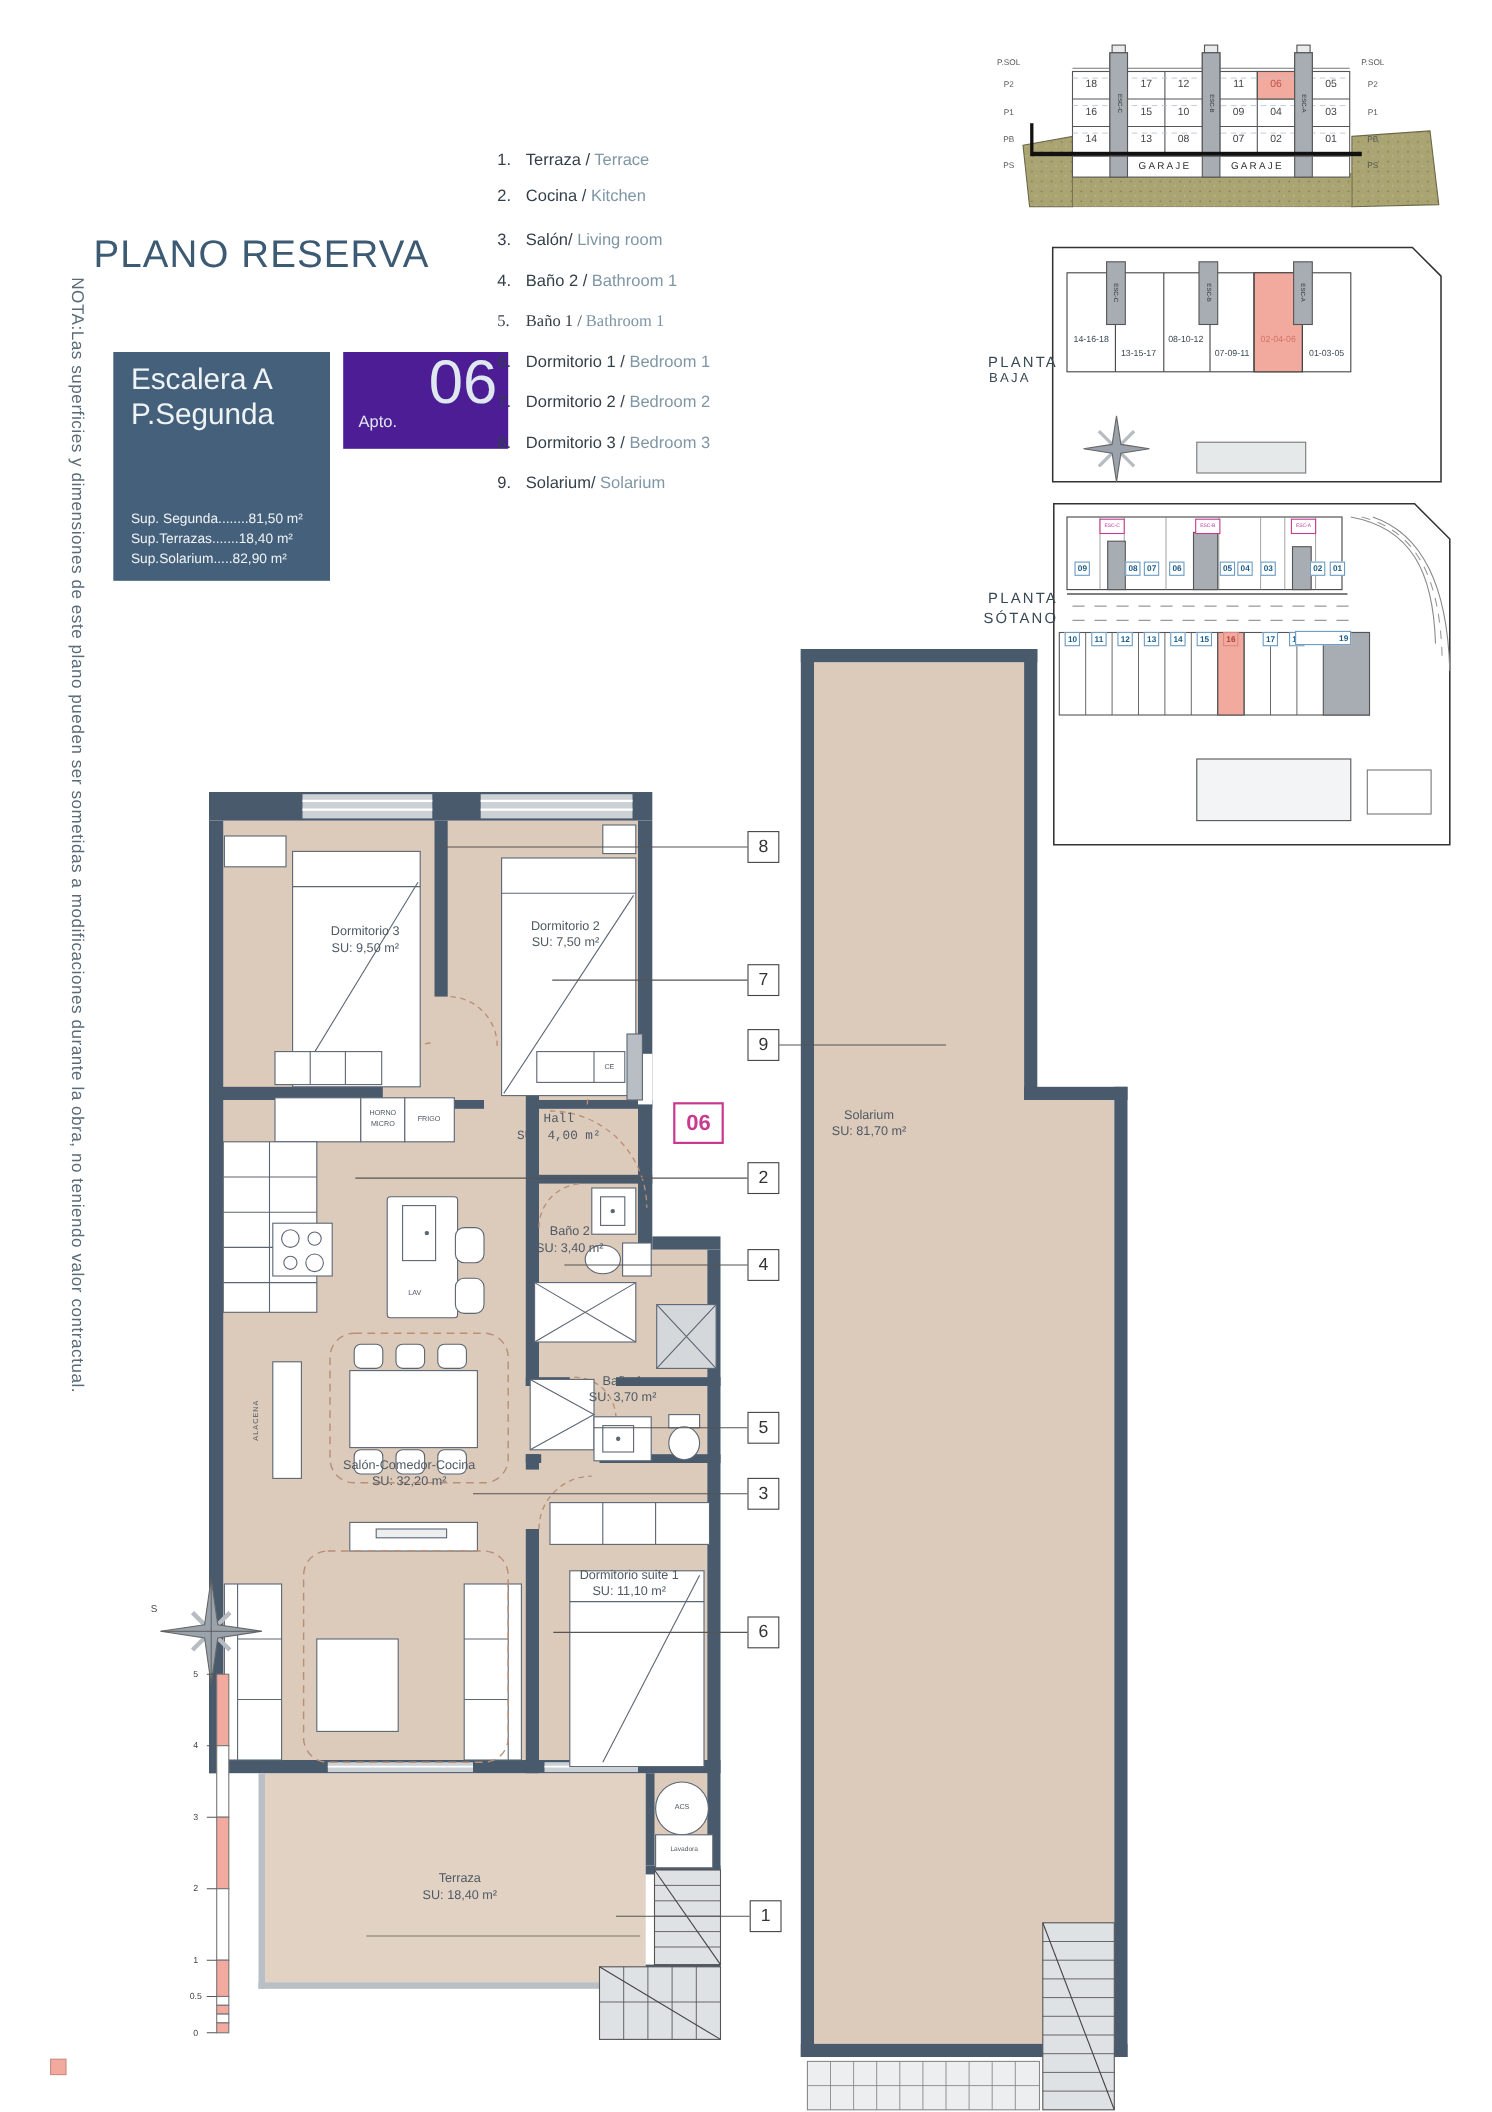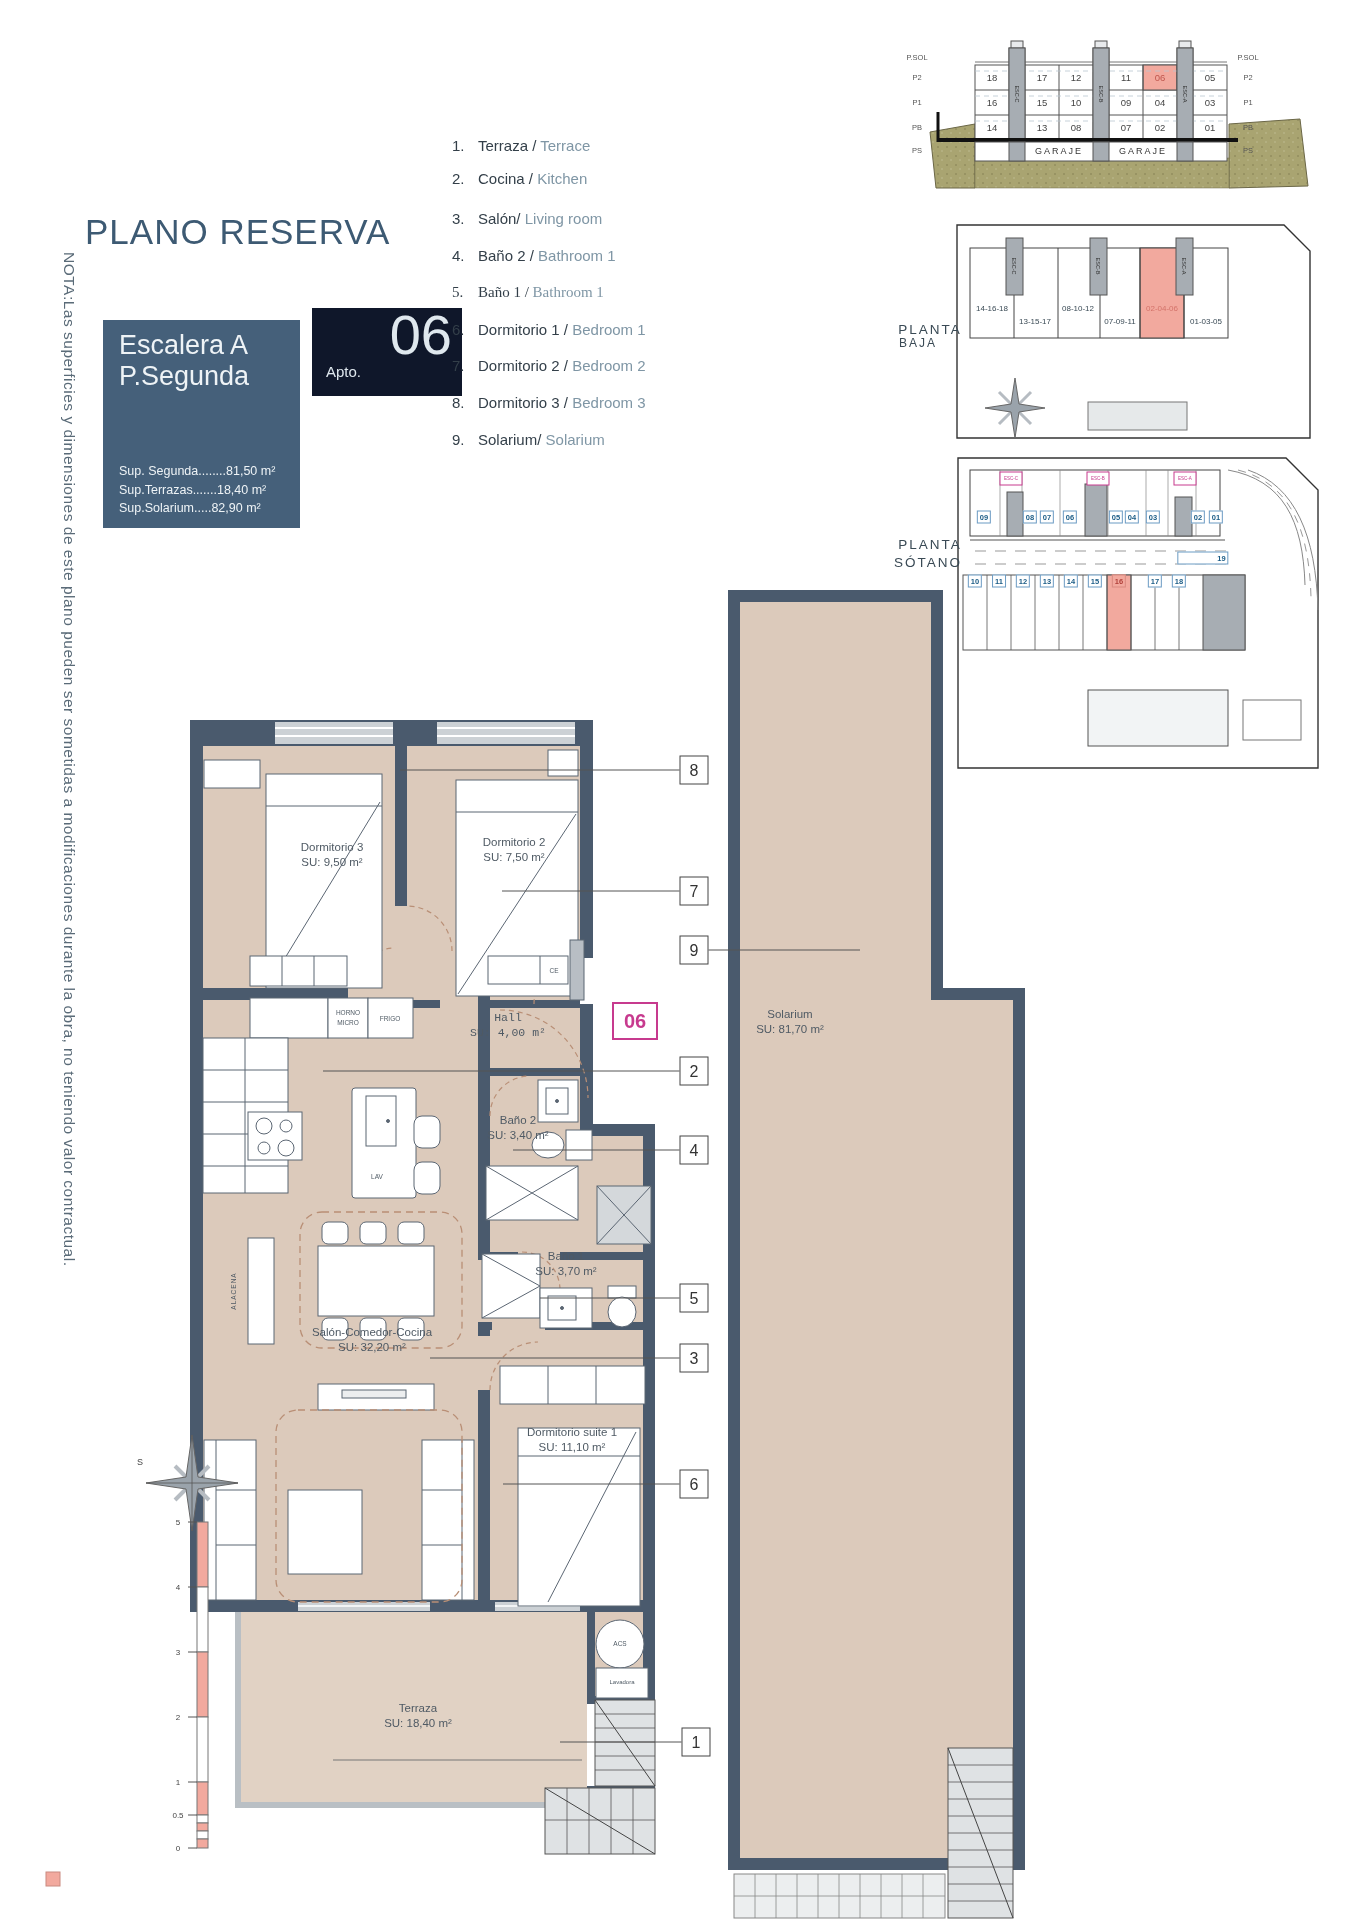--- a/index.html
+++ b/index.html
@@ -10,21 +10,21 @@
   .rot90{position:absolute;transform:translate(-50%,-50%) rotate(90deg);white-space:nowrap;}
   .rotm90{position:absolute;transform:translate(-50%,-50%) rotate(-90deg);white-space:nowrap;}
   #note{left:50px;top:252px;height:1570px;width:28px;
         writing-mode:vertical-rl;text-orientation:mixed;
         font-size:15.5px;color:#5a6b78;letter-spacing:.5px;}
   #title{left:85px;top:212px;font-size:35px;font-weight:normal;color:#3d5a73;letter-spacing:1px;}
   #box-escalera{left:103px;top:320px;width:197px;height:208px;background:#45607a;color:#eef3f6;}
   #box-escalera .big{font-size:27px;font-weight:300;margin-left:16px;}
   #esc-line1{margin-top:10px;}
   #sups{position:absolute;left:16px;bottom:10px;font-size:12.5px;line-height:1.5;color:#eef3f6;}
-  #box-apto{left:312px;top:308px;width:150px;height:88px;background:#0f172a;color:#dfe8ee;text-align:right;}
+  #box-apto{left:312px;top:320px;width:150px;height:88px;background:#4c1d95;color:#dfe8ee;text-align:right;}
   #apto-prefix{position:absolute;left:14px;bottom:16px;font-size:15px;}
   #apto-num{position:absolute;right:10px;top:-6px;font-size:56px;font-weight:300;}
   .legend-row{position:absolute;left:452px;font-size:15px;color:#333f49;white-space:nowrap;}
   .legend-row .en{color:#7f96a5;}
   .legend-row .num{display:inline-block;width:26px;}
   .pnum{font-size:7.5px;font-weight:bold;color:#1b5c86;background:#fff;
         border:1px solid #6b9bc3;padding:0 2px;line-height:11px;}
   .pnum-hl{color:#b0403a;background:#f2a99e;border-color:#d98a80;}
   .callout{position:absolute;width:27px;height:27px;background:#fff;border:1.4px solid #444;
            transform:translate(-50%,-50%);display:flex;align-items:center;justify-content:center;
@@ -392,21 +392,21 @@
       <div class="c pnum" style="left: 1216px; top: 517px;">01</div>
       <div class="c pnum" style="left: 975px; top: 581px;">10</div>
       <div class="c pnum" style="left: 999px; top: 581px;">11</div>
       <div class="c pnum" style="left: 1023px; top: 581px;">12</div>
       <div class="c pnum" style="left: 1047px; top: 581px;">13</div>
       <div class="c pnum" style="left: 1071px; top: 581px;">14</div>
       <div class="c pnum" style="left: 1095px; top: 581px;">15</div>
       <div class="c pnum pnum-hl" style="left: 1119px; top: 581px;">16</div>
       <div class="c pnum" style="left: 1155px; top: 581px;">17</div>
       <div class="c pnum" style="left: 1179px; top: 581px;">18</div>
-      <div class="c pnum" style="left: 1203px; top: 558px; padding-left: 39px;">19</div>
+      <div class="c pnum" style="left: 1203px; top: 580px; padding-left: 39px;">19</div>
       <div class="c" style="left: 1011px; top: 478px; font-size: 4.5px; color: rgb(199, 58, 142);">ESC-C</div>
       <div class="c" style="left: 1098px; top: 478px; font-size: 4.5px; color: rgb(199, 58, 142);">ESC-B</div>
       <div class="c" style="left: 1185px; top: 478px; font-size: 4.5px; color: rgb(199, 58, 142);">ESC-A</div>
       <div class="callout" style="left: 694px; top: 770px;">8</div>
       <div class="callout" style="left: 694px; top: 891px;">7</div>
       <div class="callout" style="left: 694px; top: 950px;">9</div>
       <div class="callout" style="left: 694px; top: 1071px;">2</div>
       <div class="callout" style="left: 694px; top: 1150px;">4</div>
       <div class="callout" style="left: 694px; top: 1298px;">5</div>
       <div class="callout" style="left: 694px; top: 1358px;">3</div>

